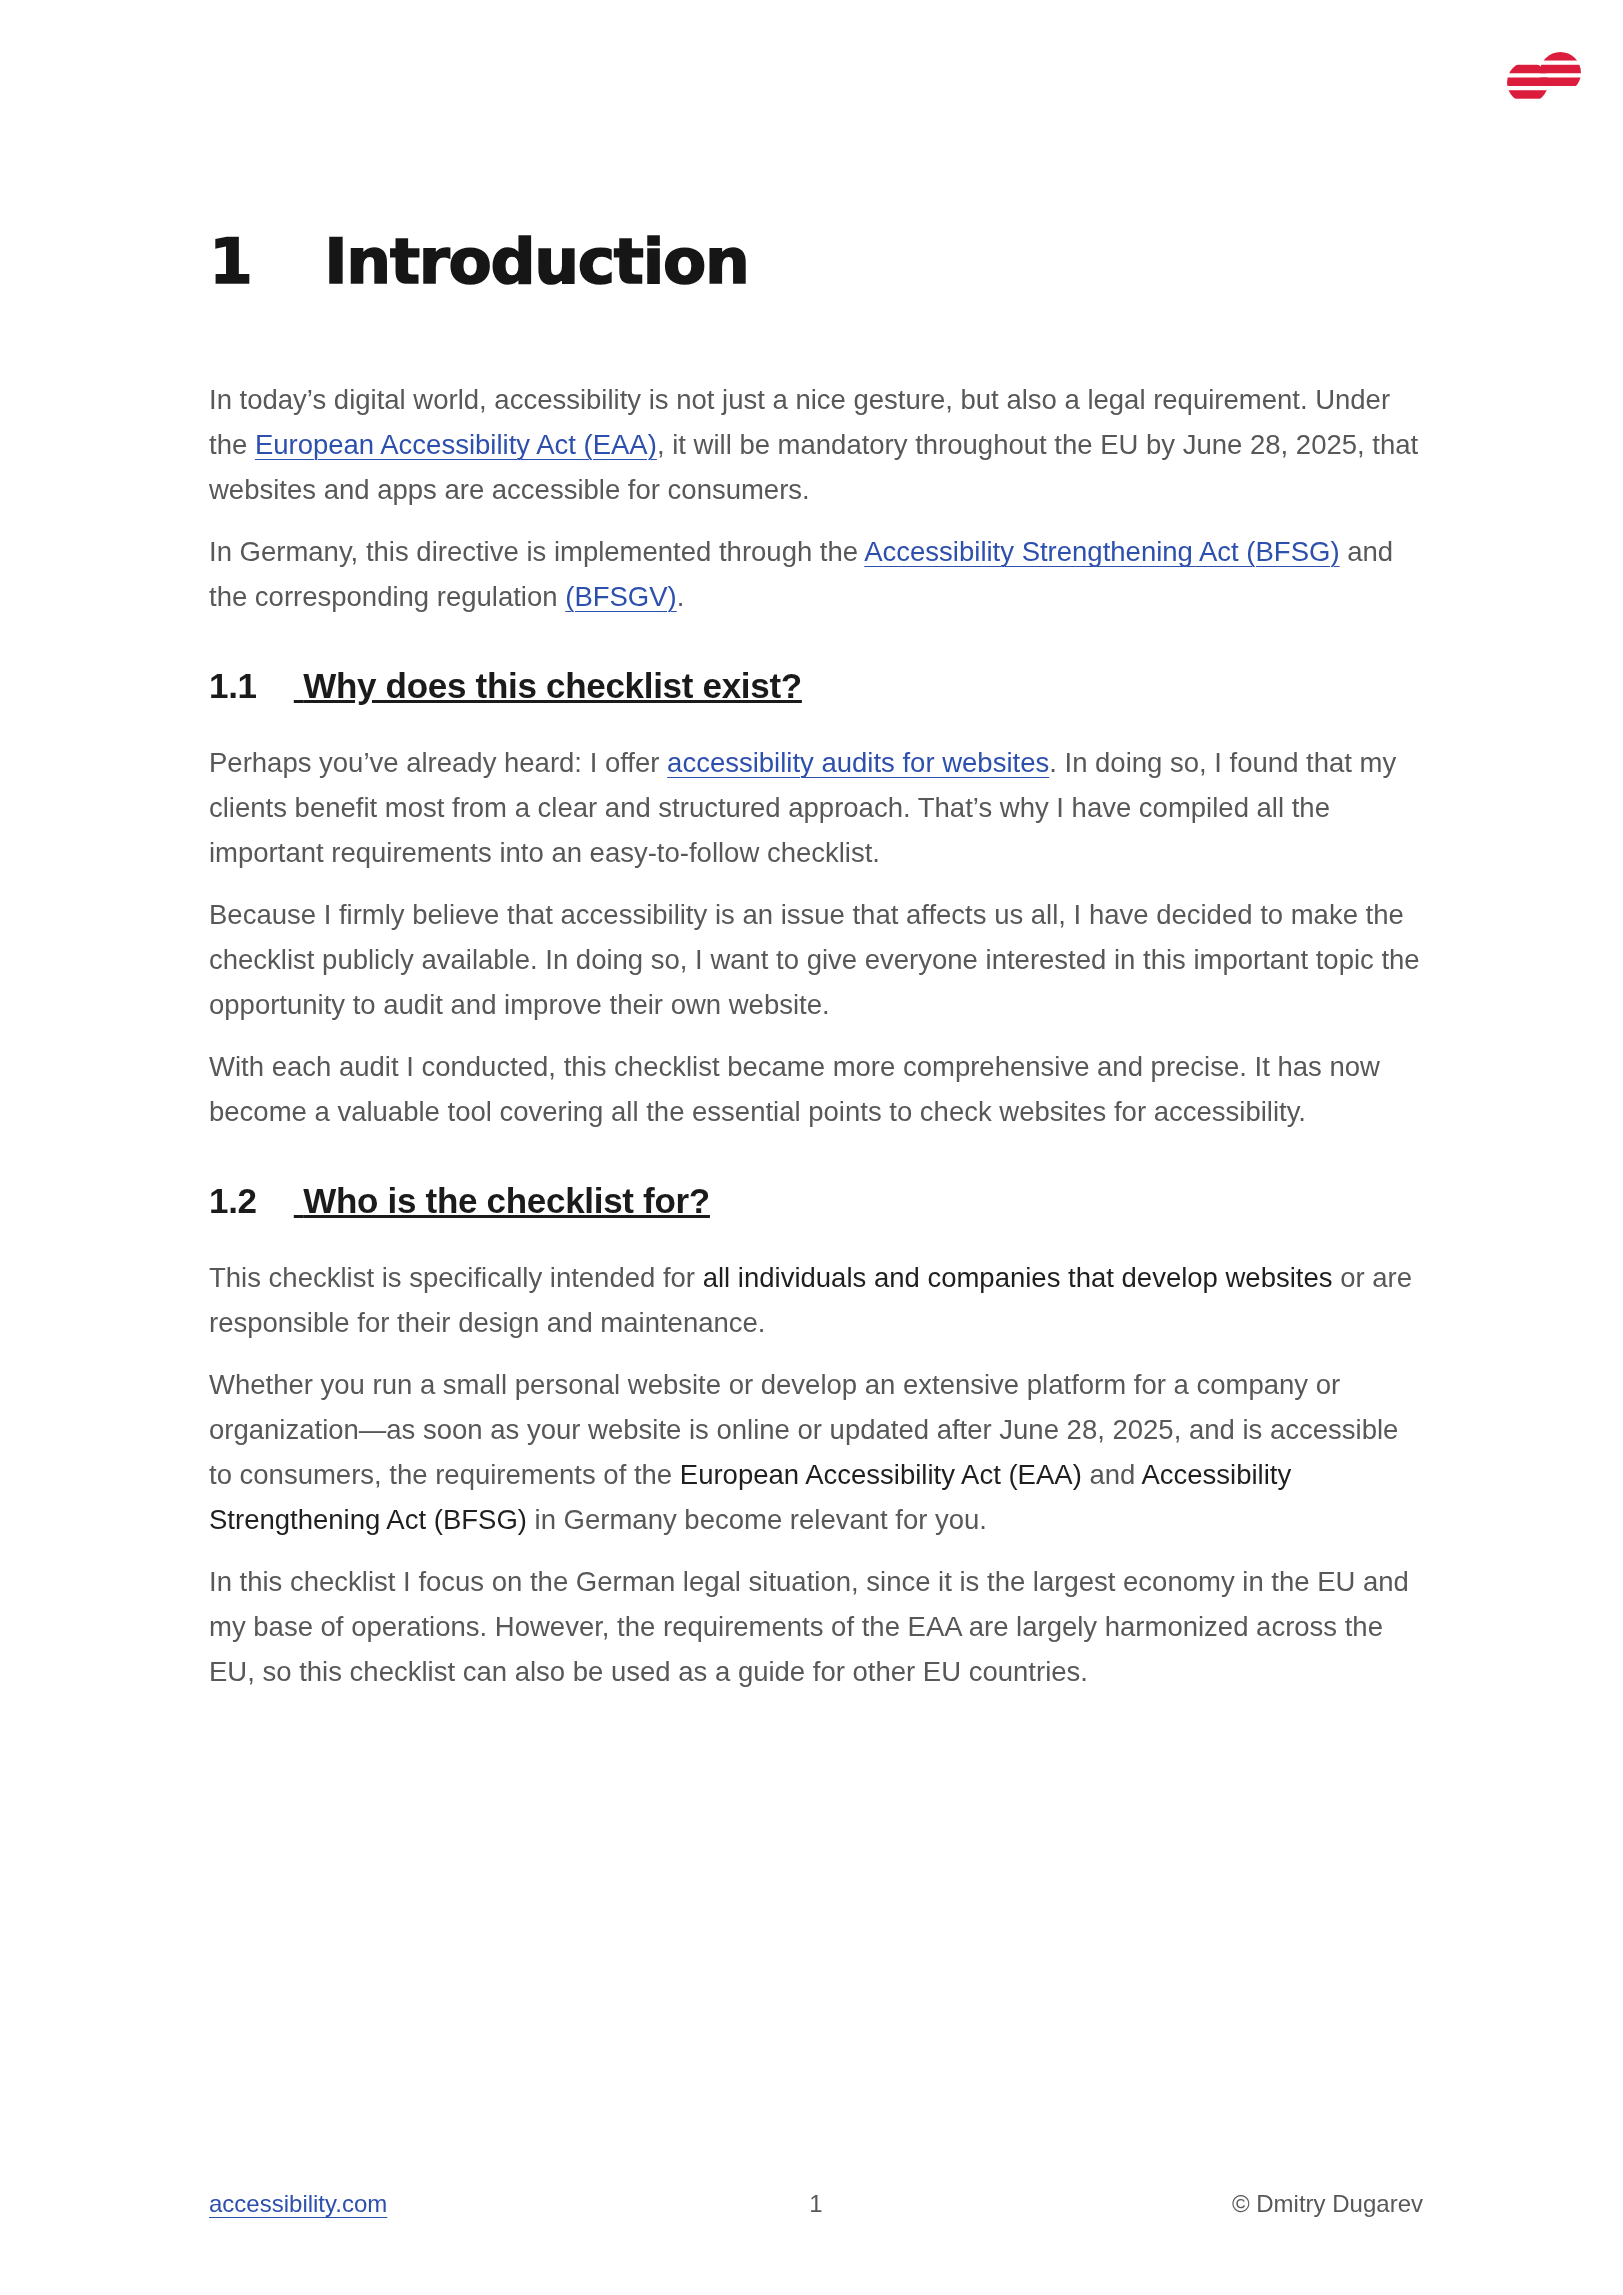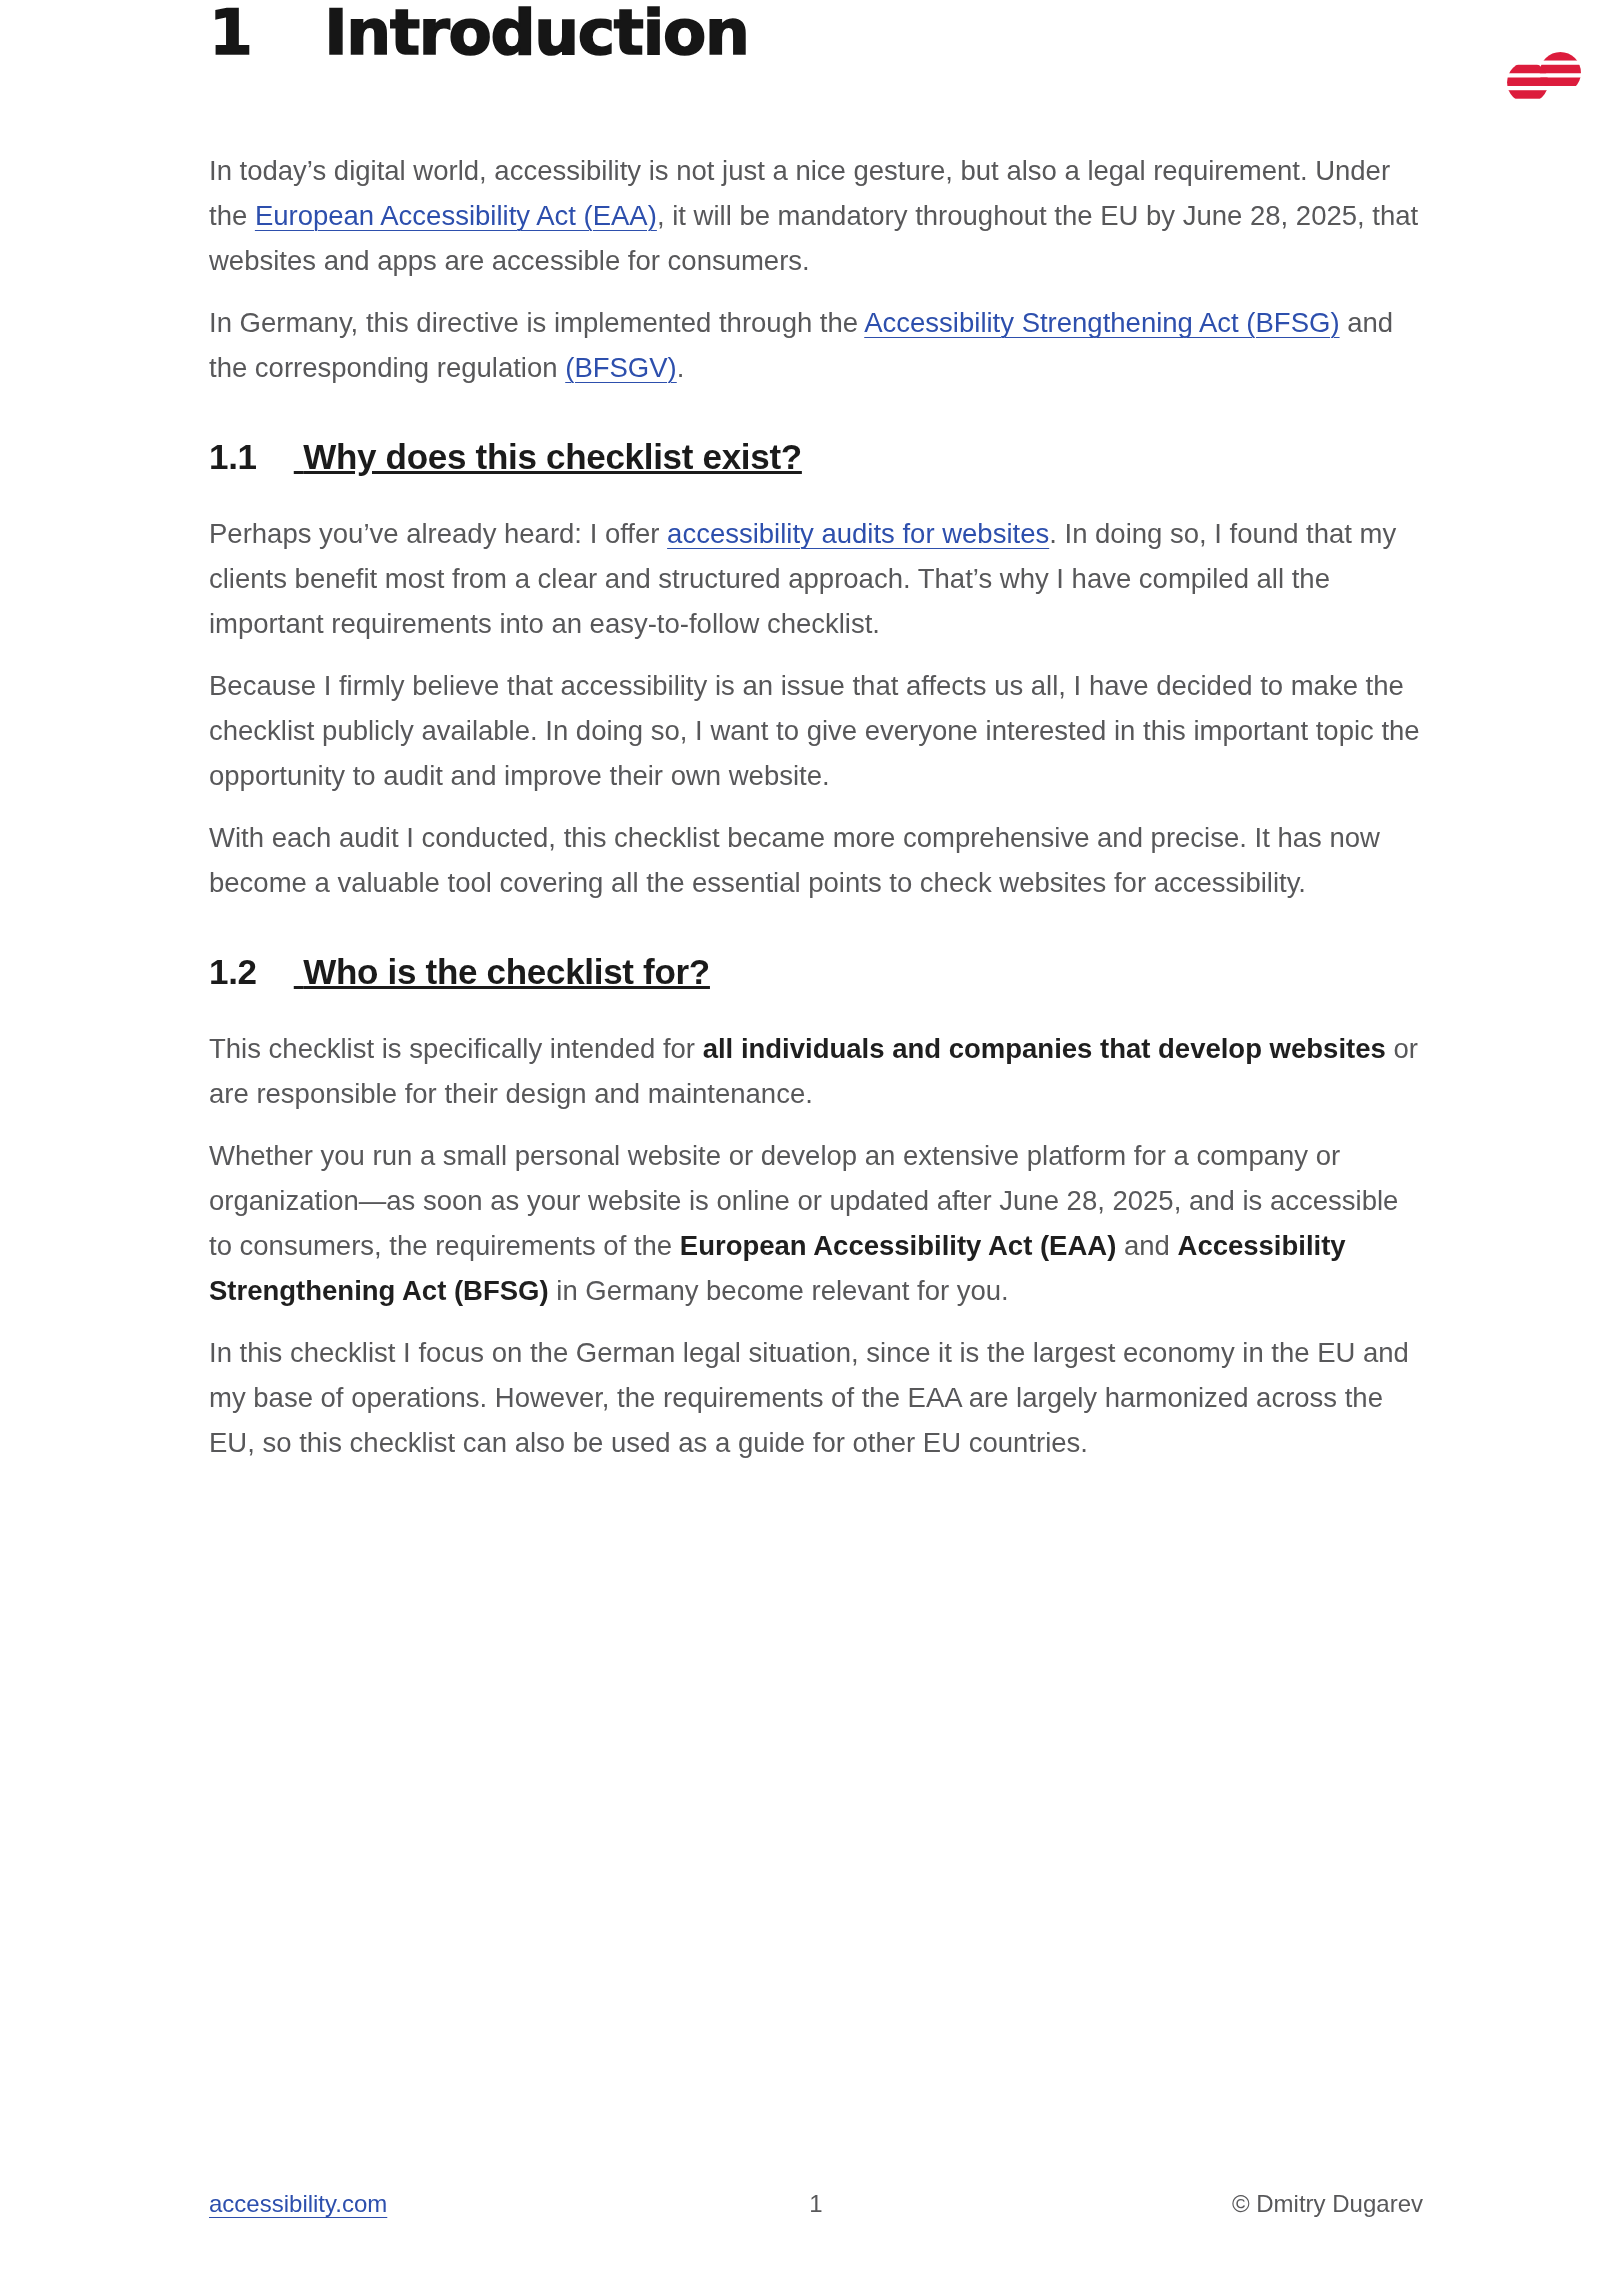--- a/index.html
+++ b/index.html
@@ -9,21 +9,21 @@
     position:relative;
     width:1623px; height:2295px;
     background:#ffffff;
     font-family:"Liberation Sans", sans-serif;
     overflow:hidden;
   }
 
   .logo { position:absolute; top:52px; right:39px; width:80px; height:51px; }
   .logo rect { fill:var(--brand); }
 
-  main { position:absolute; left:209px; top:0; width:1212px; }
+  main { position:absolute; left:209px; top:0; width:1212px; padding-top:229px; }
 
   h1 {
     margin:0 0 82px 0;
     font-family:"DejaVu Sans", sans-serif;
     font-weight:800;
     font-size:63px;
     line-height:1.05;
     color:var(--ink);
     letter-spacing:-1.3px;
     -webkit-text-stroke:1.6px var(--ink);
@@ -40,21 +40,21 @@
   }
   h2 .num { display:inline-block; margin-right:37px; }
 
   p {
     margin:0 0 17px 0;
     font-size:27.5px;
     line-height:45px;
     color:var(--body);
     font-weight:400;
   }
-  p strong { color:#1f1f1f; font-weight:700; }
+  p strong { color:#1f1f1f; font-weight:400; }
 
   a.link {
     color:var(--link);
     text-decoration:underline;
     text-decoration-thickness:1.3px;
     text-underline-offset:4.6px;
     cursor:pointer;
   }
 
   footer {

